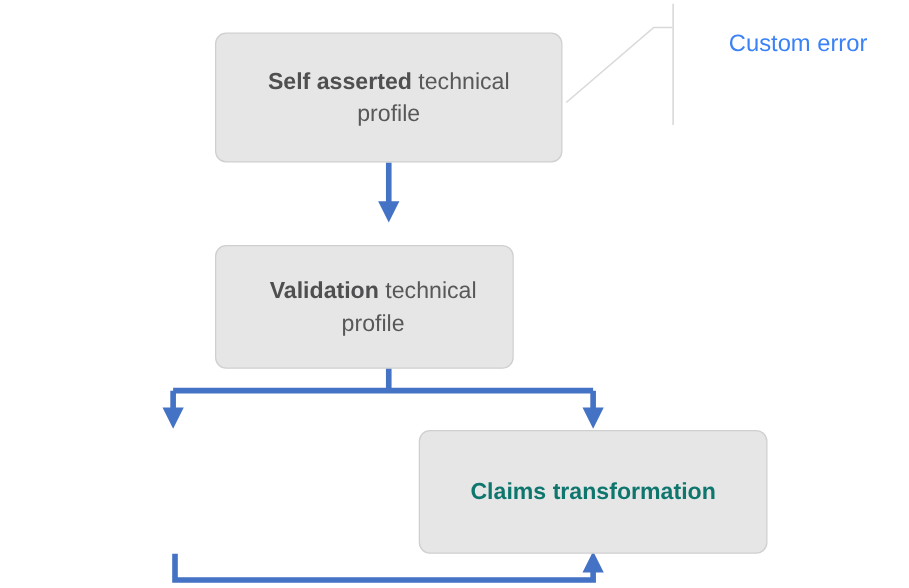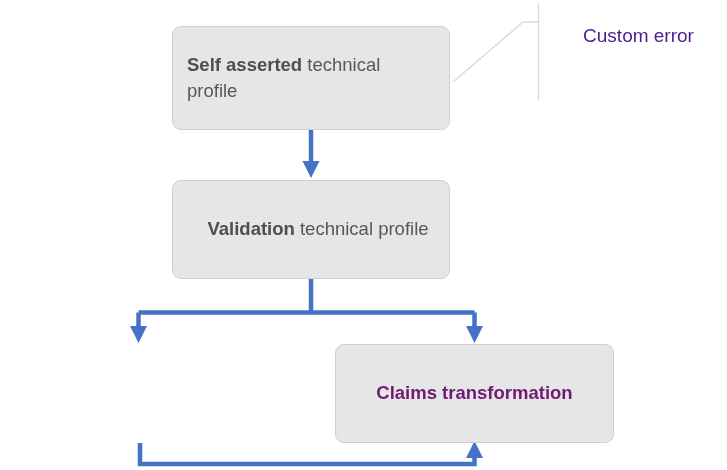--- a/index.html
+++ b/index.html
@@ -28,39 +28,40 @@
   }
   .node-box {
     position: absolute;
     box-sizing: border-box;
     background: #e6e6e6;
     border: 1px solid #cfcfcf;
     border-radius: 9px;
     display: flex;
     align-items: center;
     justify-content: center;
+    text-align: center;
     color: #58585a;
     font-size: 18.5px;
     line-height: 1.42;
     padding: 4px 14px;
   }
   .node-text { display: block; }
   .strong { font-weight: bold; color: #4f4f51; }
   #node-self-asserted { left: 172px; top: 26px; width: 278px; height: 104px; }
-  #node-validation    { left: 172px; top: 180px; width: 278px; height: 99px; padding-left: 28px; }
+  #node-validation    { left: 172px; top: 196px; width: 239px; height: 99px; padding-left: 28px; }
   #node-claims-left   { left: 3px;   top: 344px; width: 278px; height: 99px; }
   #node-claims-right  { left: 335px; top: 344px; width: 279px; height: 99px; }
-  #node-claims-right .node-text { font-weight: bold; color: #701a75; }
+  #node-claims-right .node-text { font-weight: bold; color: #0f766e; }
   .callout-label {
     position: absolute;
     left: 556px;
     top: 22px;
     width: 165px;
     text-align: center;
-    color: #4c1d95;
+    color: #3b82f6;
     font-size: 19px;
     line-height: 1.45;
   }
 </style>
 </head>
 <body>
 
 <div id="diagram-root">
 
   <svg class="connector-layer" width="727" height="470" viewBox="0 0 727 470" xmlns="http://www.w3.org/2000/svg">

